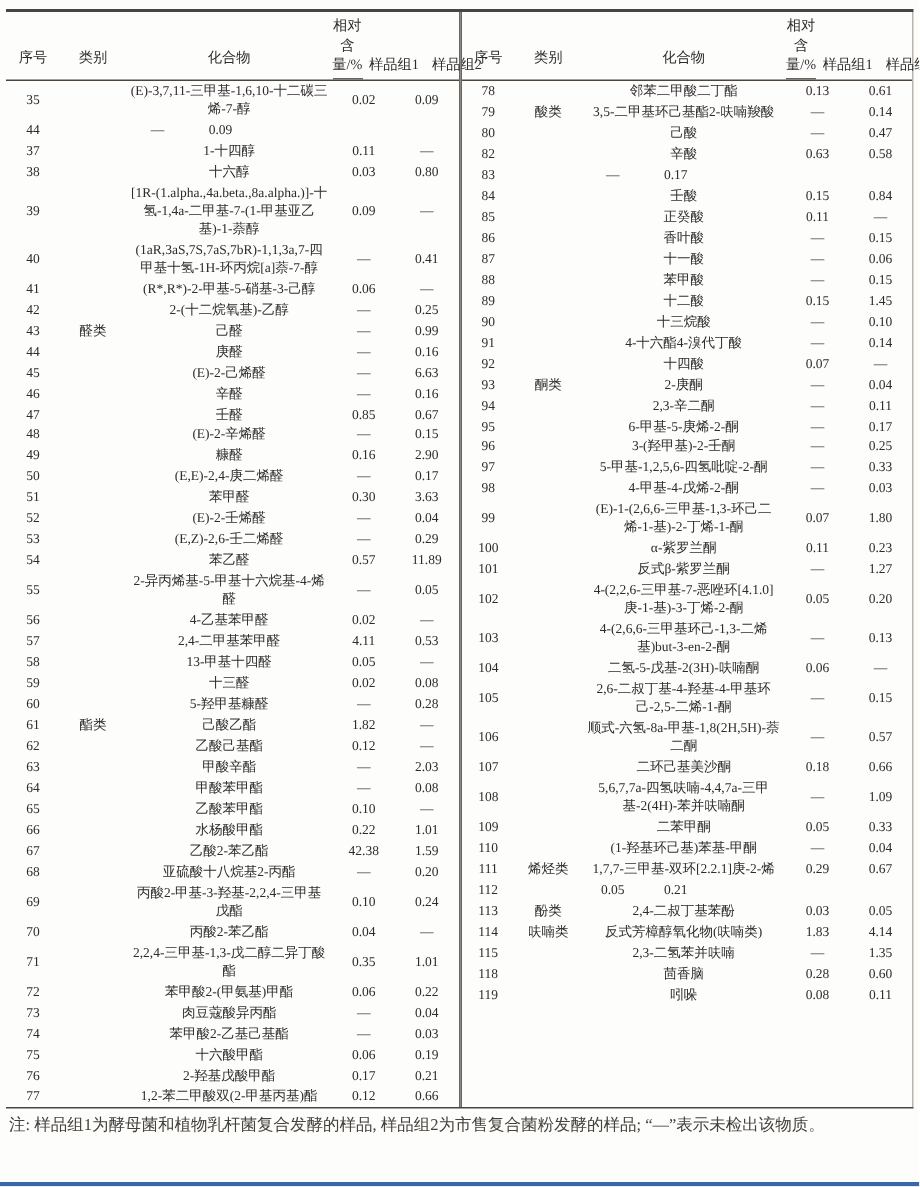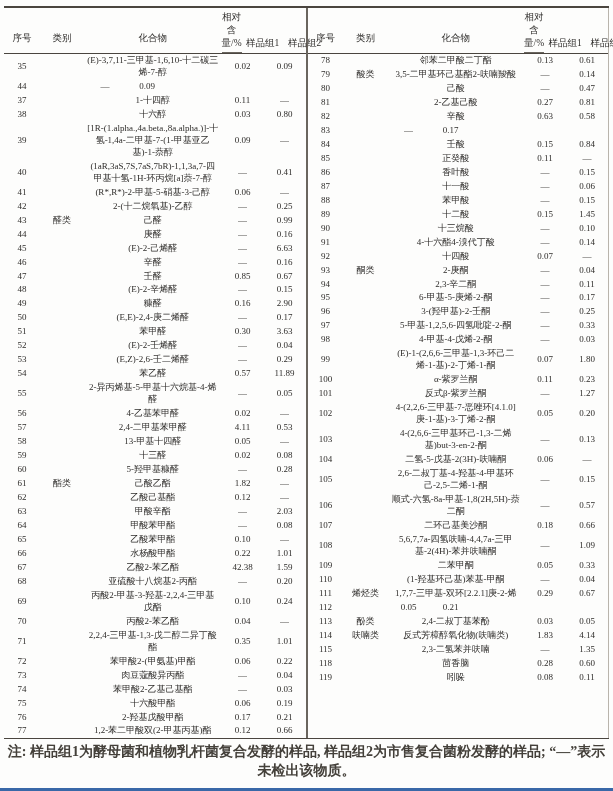--- a/index.html
+++ b/index.html
@@ -26,22 +26,22 @@
   .thead .tall{padding:3px 0;margin-top:16px;}
   .tbody{display:flex;flex-direction:column;}
   .trow{display:flex;align-items:center;padding:1px 0;font-size:9px;line-height:1.33;}
   .tcell{box-sizing:border-box;}
   .trow .c-no{text-align:center;}
   .trow .c-cat{text-align:center;}
   .trow .c-comp{text-align:center;padding:0 3px;}
   .trow .c-val{text-align:center;}
   .footnote{
     border-top:1.5px solid #4a453f;
-    font-size:14px;color:#44403a;text-align:center;
-    padding:4px 2px 3px;line-height:1.3;font-weight:bold;
+    font-size:11px;color:#44403a;
+    padding:4px 2px 3px;line-height:1.3;
   }
   .bottom-edge{position:absolute;left:0;bottom:0;width:100%;height:3px;background:#3968a8;}
 </style>
 </head>
 <body>
 
 <div class="page">
   <div class="tables">
 
     <div class="half left">
@@ -390,27 +390,20 @@
             <div class="tcell c-val">0.14</div>
           </div>
           <div class="trow">
             <div class="tcell c-no">80</div>
             <div class="tcell c-cat"></div>
             <div class="tcell c-comp">己酸</div>
             <div class="tcell c-val">—</div>
             <div class="tcell c-val">0.47</div>
           </div>
           <div class="trow">
-            <div class="tcell c-no">81</div>
-            <div class="tcell c-cat"></div>
-            <div class="tcell c-comp">2-乙基己酸</div>
-            <div class="tcell c-val">0.27</div>
-            <div class="tcell c-val">0.81</div>
-          </div>
-          <div class="trow">
             <div class="tcell c-no">82</div>
             <div class="tcell c-cat"></div>
             <div class="tcell c-comp">辛酸</div>
             <div class="tcell c-val">0.63</div>
             <div class="tcell c-val">0.58</div>
           </div>
           <div class="trow">
             <div class="tcell c-no">83</div>
             <div class="tcell c-cat"></div>
             <div class="tcell c-val">—</div>

